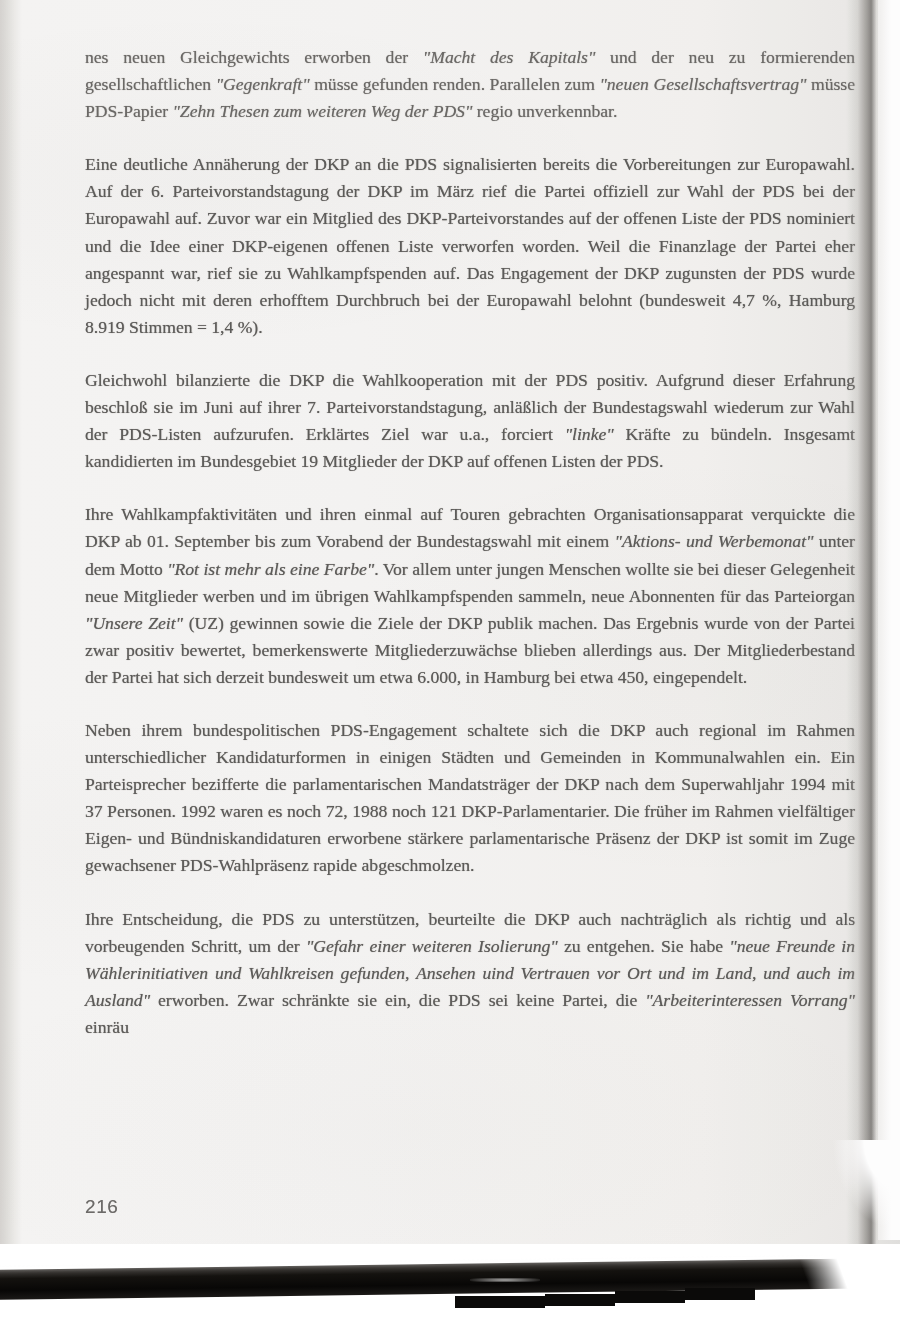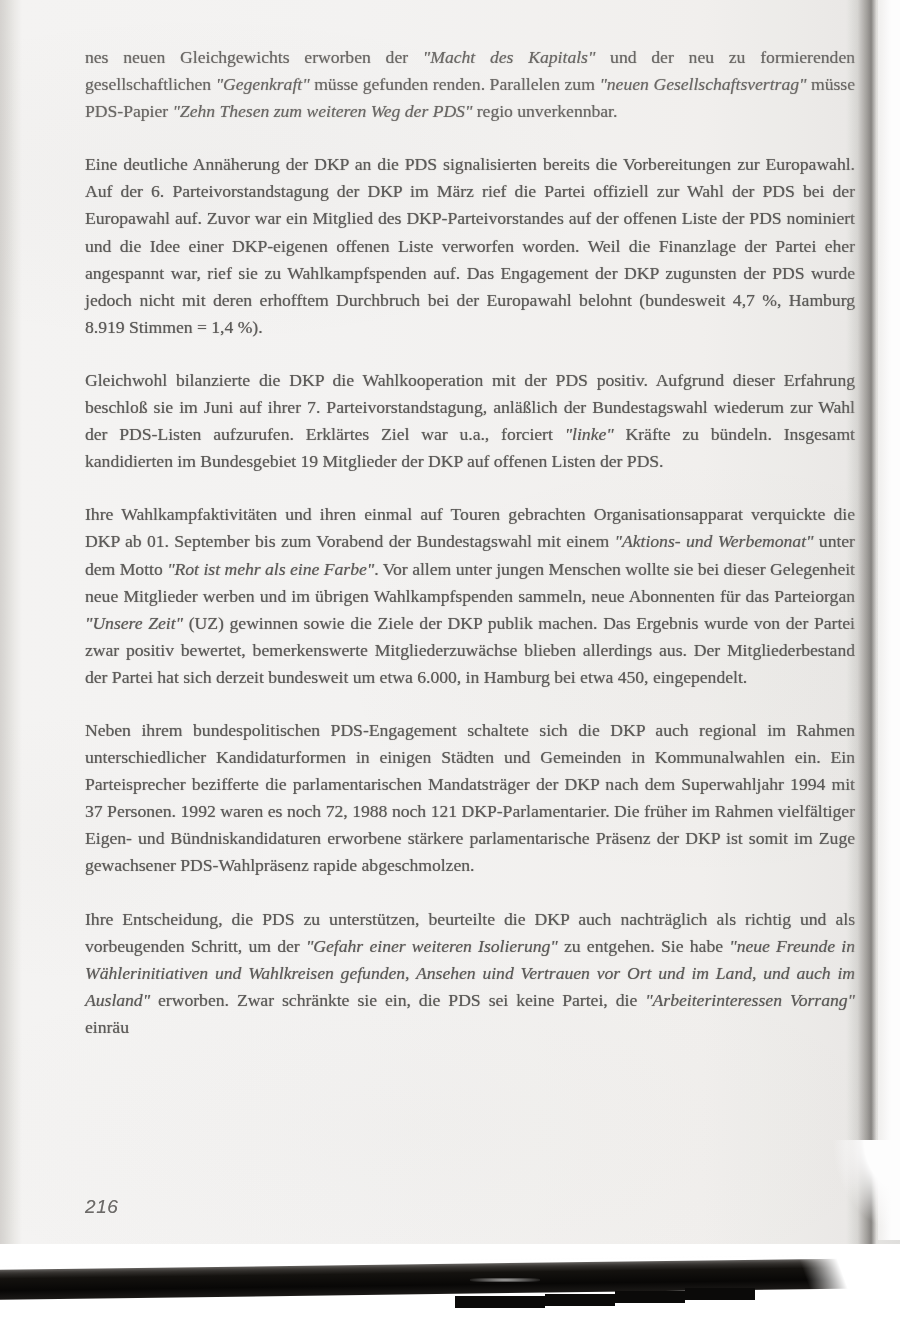--- a/index.html
+++ b/index.html
@@ -175,21 +175,20 @@
 
   .folio {
     position: absolute;
     left: 85px;
     top: 1196px;
     font-family: "Liberation Sans", "DejaVu Sans", sans-serif;
     font-size: 19px;
     letter-spacing: 0.6px;
     color: #6d6a66;
     text-shadow: 0 0 0.6px rgba(109,106,102,0.5);
-    font-style: italic;
   }
 
   
   .softscan {
     filter: blur(0.22px) contrast(0.985) saturate(0.55);
   }
 </style>
 </head>
 <body>
 

